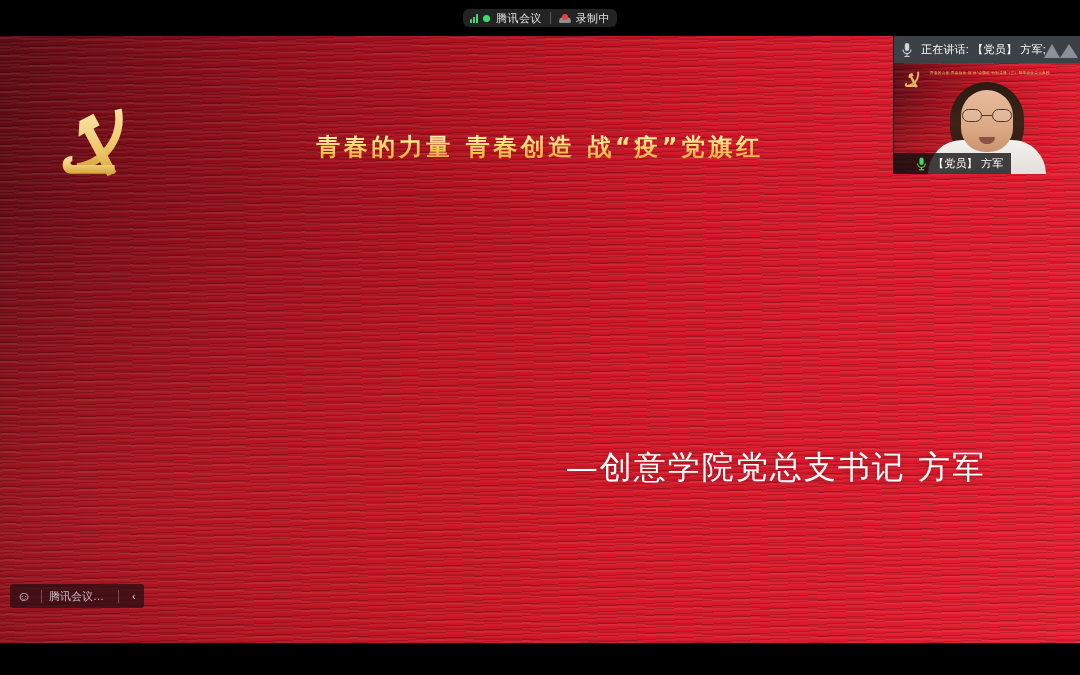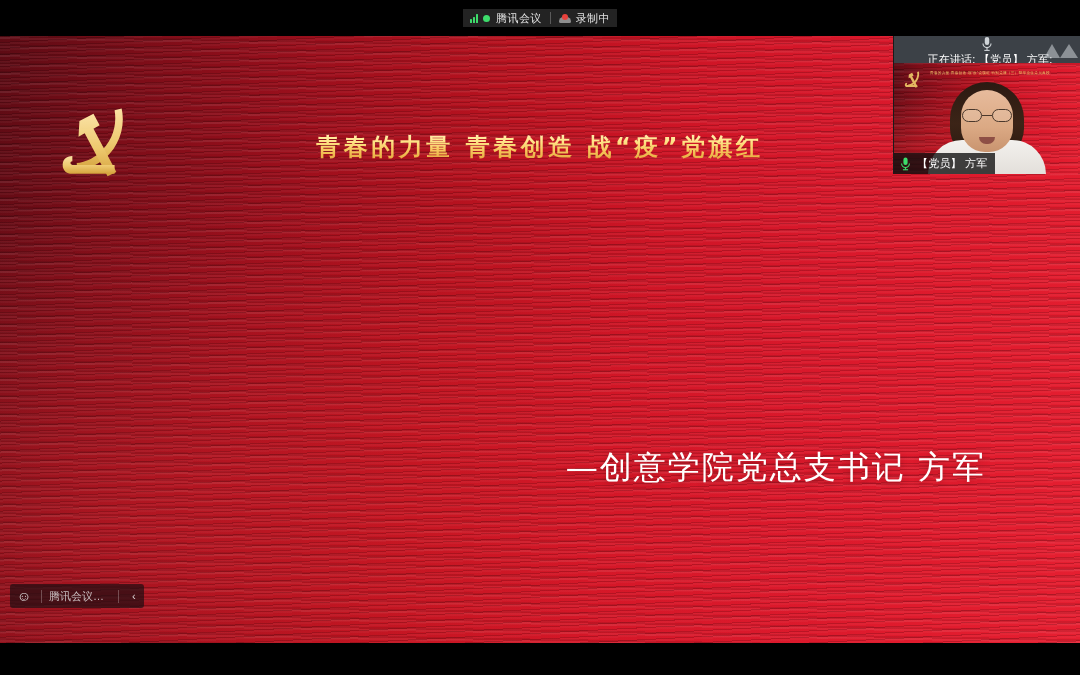--- a/index.html
+++ b/index.html
@@ -21,21 +21,21 @@
     width: 1080px; height: 36px;
     background: #000;
     display: flex; align-items: center; justify-content: center;
     z-index: 40;
   }
   .tb-chip {
     display: flex; align-items: center;
     height: 18px;
     background: #232323;
     padding: 0 7px;
-    border-radius: 0;
+    border-radius: 6px;
   }
   .tb-sep {
     width: 1px; height: 12px;
     background: #5a5a5a;
     margin: 0 8px;
   }
   .signal-bars { display: flex; align-items: flex-end; gap: 1px; height: 9px; margin-right: 5px; }
   .signal-bars i { display: block; width: 2px; background: #3ddc6b; border-radius: .5px; }
   .signal-bars i:nth-child(1) { height: 4px; }
   .signal-bars i:nth-child(2) { height: 6px; }
@@ -180,21 +180,20 @@
     overflow: hidden;
     border-left: 1px solid #1a1a1a;
   }
   #vp-header {
     position: relative;
     height: 27px;
     background: #3c4147;
     display: flex; align-items: center;
     padding-left: 6px;
     overflow: hidden;
-    flex-direction: column;
   }
   .mic-gray {
     width: 14px; height: 16px;
     margin-right: 7px;
     flex: 0 0 auto;
   }
   #vp-title {
     color: #ffffff; font-size: 11px;
     white-space: nowrap; overflow: hidden;
     letter-spacing: .2px;
@@ -259,21 +258,21 @@
   .person .mouth {
     position: absolute; left: 50%; bottom: 30px; transform: translateX(-50%);
     width: 16px; height: 7px;
     background: #8e4f45; border-radius: 0 0 9px 9px;
   }
   #vp-nametag {
     position: absolute; left: 0; bottom: 0;
     height: 21px;
     display: flex; align-items: center;
     background: rgba(14,14,14,.78);
-    padding: 0 8px 0 6px;
+    padding: 0 8px 0 22px;
     z-index: 6;
   }
   .mic-green { width: 11px; height: 14px; margin-right: 6px; flex: 0 0 auto; }
   #vp-name { color: #fff; font-size: 11px; white-space: nowrap; letter-spacing: .2px; }
 
   
   #bottombar {
     position: absolute; left: 0; top: 643px;
     width: 1080px; height: 32px; background: #000;
     z-index: 40;

